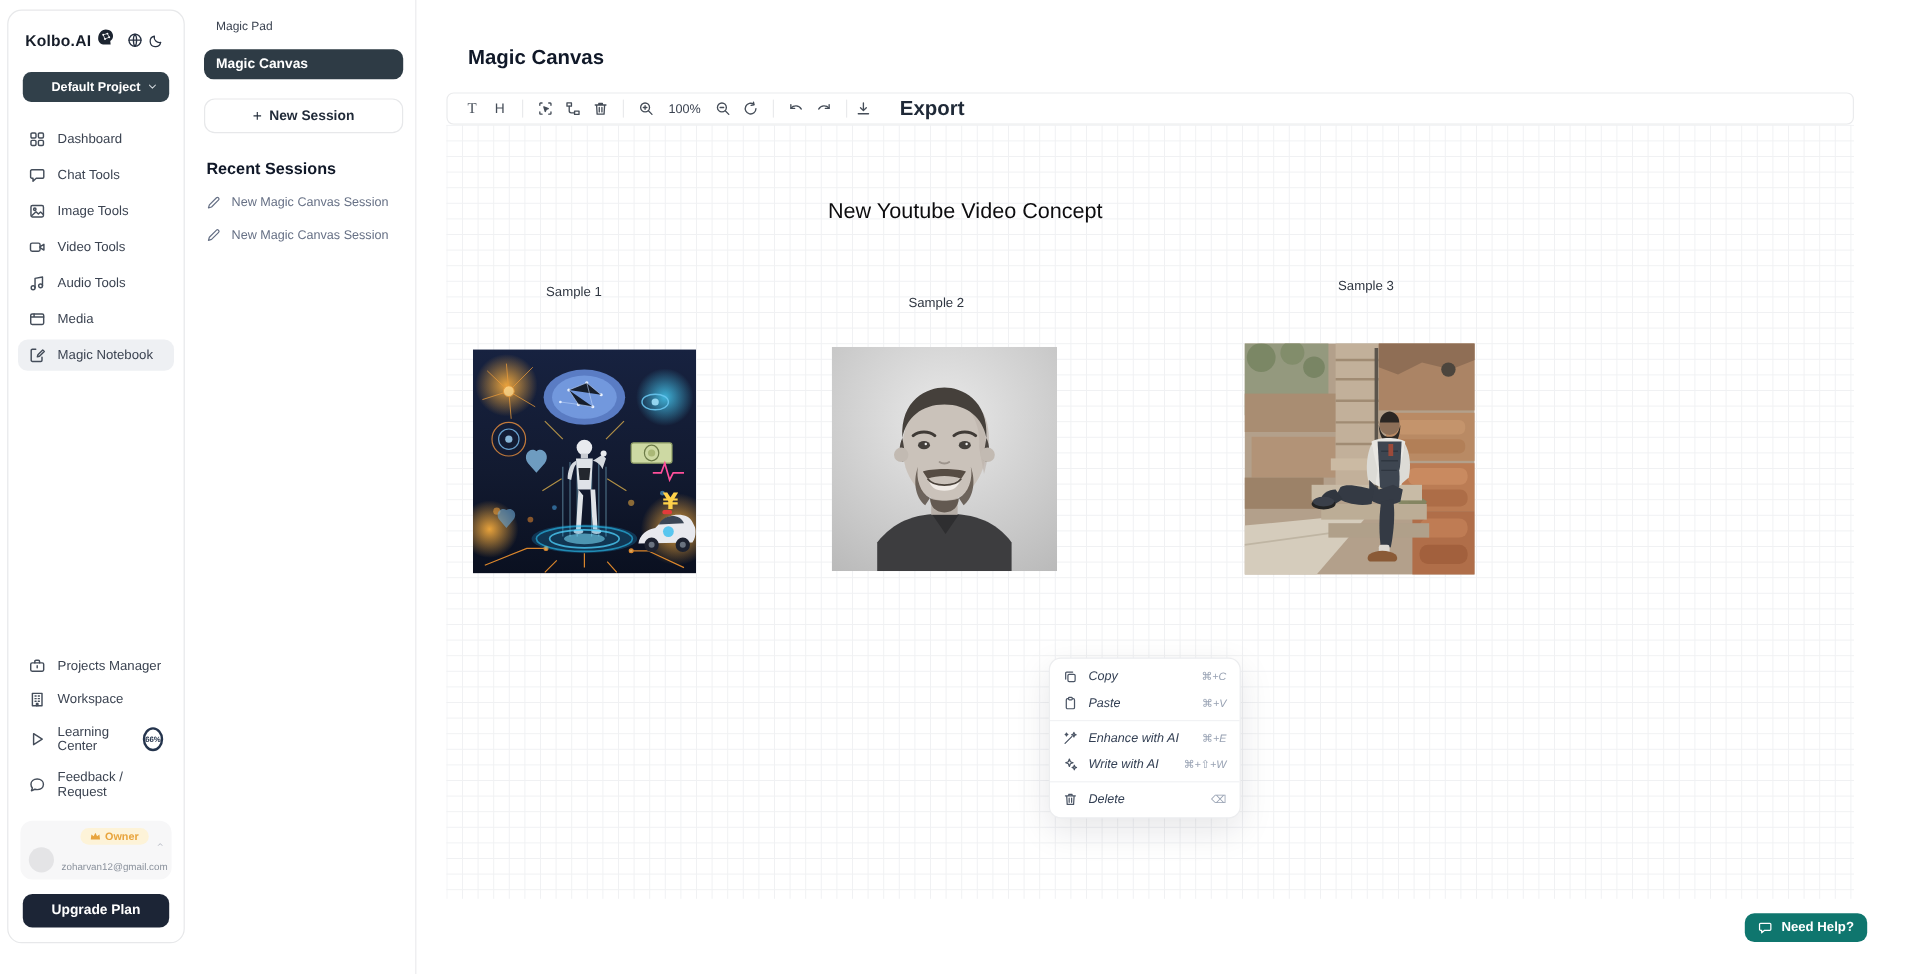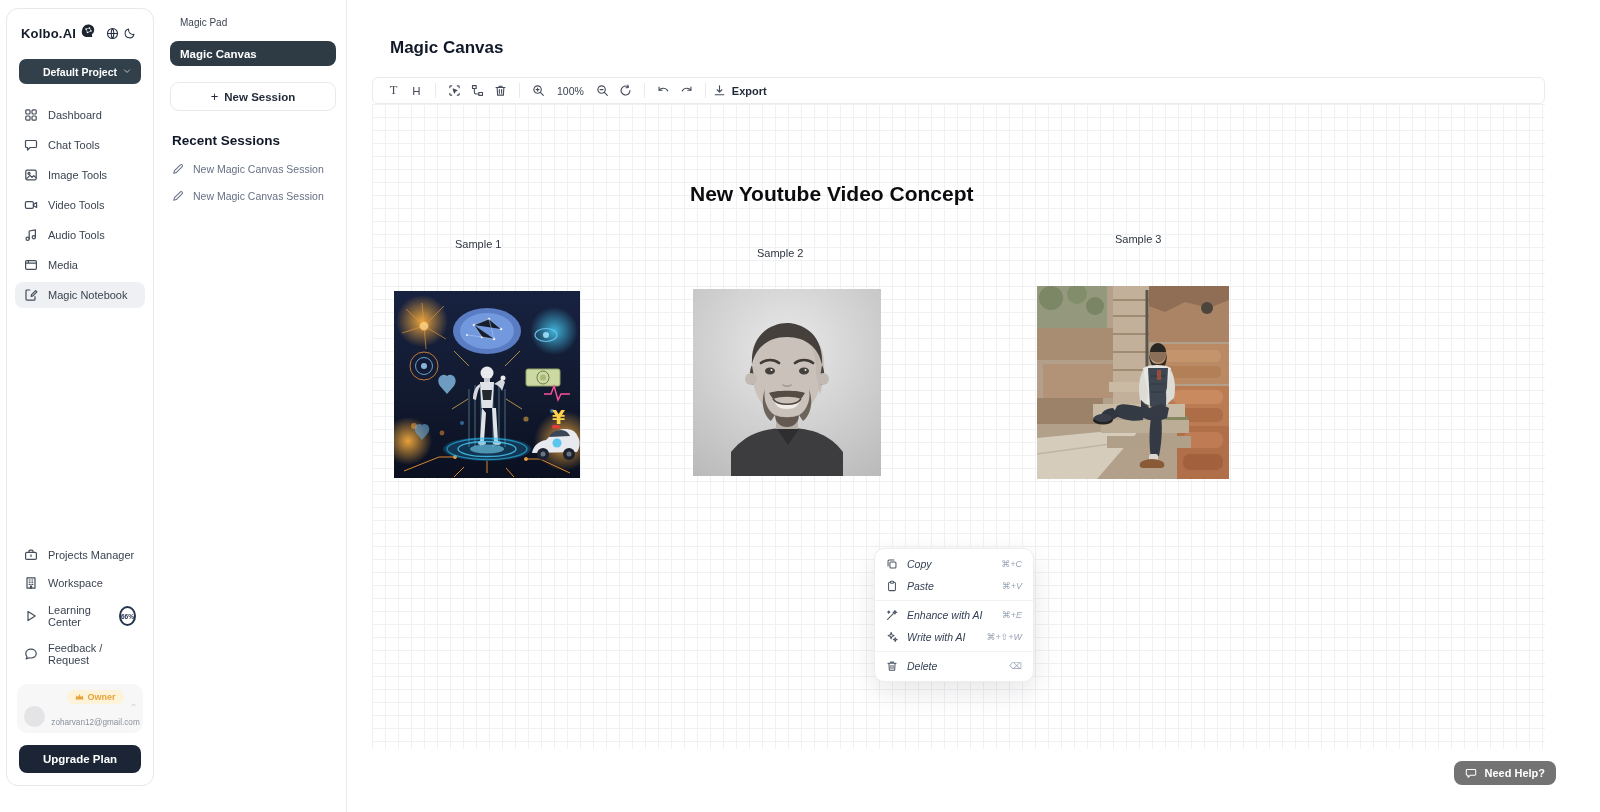--- a/index.html
+++ b/index.html
@@ -58,46 +58,46 @@
   .page-title { position:absolute; left:43px; top:38px; font-size:17px; font-weight:800; color:#101828; }
   .toolbar { position:absolute; left:25px; top:77px; width:1173px; height:27px; background:#fff;
     border:1px solid #eaebed; border-radius:6px; display:flex; align-items:center; padding:0 9px; }
   .tbtn { width:23px; height:19px; display:flex; align-items:center; justify-content:center;
     color:#454d58; cursor:pointer; border-radius:4px; background:none; border:none; font-family:inherit; }
   .tbtn .ic { display:flex; width:13px; height:13px; }
   .tglyph-t { font-family:"Liberation Serif","DejaVu Serif",serif; font-size:12.5px; color:#454d58; }
   .tglyph-h { font-size:11.5px; font-weight:500; color:#454d58; }
   .tdiv { width:1px; height:15px; background:#e9eaec; margin:0 7px; }
   .zoom-label { font-size:10.5px; color:#3b4351; margin:0 7px;text-align:right; }
-  .export-btn { display:flex; align-items:center; gap:6px; background:none; border:none; cursor:pointer;
-    font-size:11px; font-weight:600; color:#1f2937; font-family:inherit; }
+  .export-btn { display:flex; align-items:center; gap:24px; background:none; border:none; cursor:pointer;
+    font-size:17px; font-weight:600; color:#1f2937; font-family:inherit; }
   .export-btn .ic { display:flex; width:13px; height:13px; color:#454d58; }
 
   .canvas { position:absolute; left:25px; top:104px; width:1173px; height:645px; background:#fff;
     background-image:linear-gradient(#f0f1f3 1px,transparent 1px),linear-gradient(90deg,#f0f1f3 1px,transparent 1px);
     background-size:13px 13px; }
-  .cv-heading { position:absolute; left:318px; top:78px; font-size:21px; font-weight:700; color:#0c0c0e; cursor:pointer; }
+  .cv-heading { position:absolute; left:318px; top:62px; font-size:18px; font-weight:400; color:#0c0c0e; cursor:pointer; }
   .cv-label { position:absolute; font-size:11px; color:#2f3641; cursor:pointer; }
   .lbl-1 { left:83px;  top:134px; }
   .lbl-2 { left:385px; top:143px; }
   .lbl-3 { left:743px; top:129px; }
   .cv-img { position:absolute; cursor:pointer; overflow:hidden; }
   .img-1 { left:22px;  top:187px; width:186px; height:187px; }
   .img-2 { left:321px; top:185px; width:188px; height:187px; }
   .img-3 { left:665px; top:182px; width:192px; height:193px; }
   .cv-img svg { display:block; width:100%; height:100%; }
 
   .ctx-menu { position:absolute; left:502px; top:444px; width:160px; background:#fff;
     border:1px solid #ecedef; border-radius:10px; box-shadow:0 10px 28px rgba(16,24,40,.10); padding:4px 0; }
   .ctx-item { display:flex; align-items:center; gap:9px; padding:5px 11px; font-size:10.5px; color:#344054; cursor:pointer;font-style:italic; }
   .ctx-item .ic { display:flex; width:12px; height:12px; color:#4b5565; flex:none; }
   .ctx-short { margin-left:auto; color:#98a2b3; font-size:9px; }
   .ctx-div { height:1px; background:#f1f2f4; margin:3px 0; }
 
-  .help-btn { position:absolute; right:44px; bottom:27px; background:#737373; color:#fff; border:none;
+  .help-btn { position:absolute; right:44px; bottom:27px; background:#0f766e; color:#fff; border:none;
     border-radius:8px; display:flex; align-items:center; gap:7px; padding:6px 11px; font-size:11px;
     font-weight:700; cursor:pointer; font-family:inherit; }
   .help-btn .ic { display:flex; width:12px; height:12px; color:#fff; }
 
   svg.line { fill:none; stroke:currentColor; stroke-width:1.2; stroke-linecap:round; stroke-linejoin:round; }
 </style>
 </head>
 <body>
 
 <div class="app">

